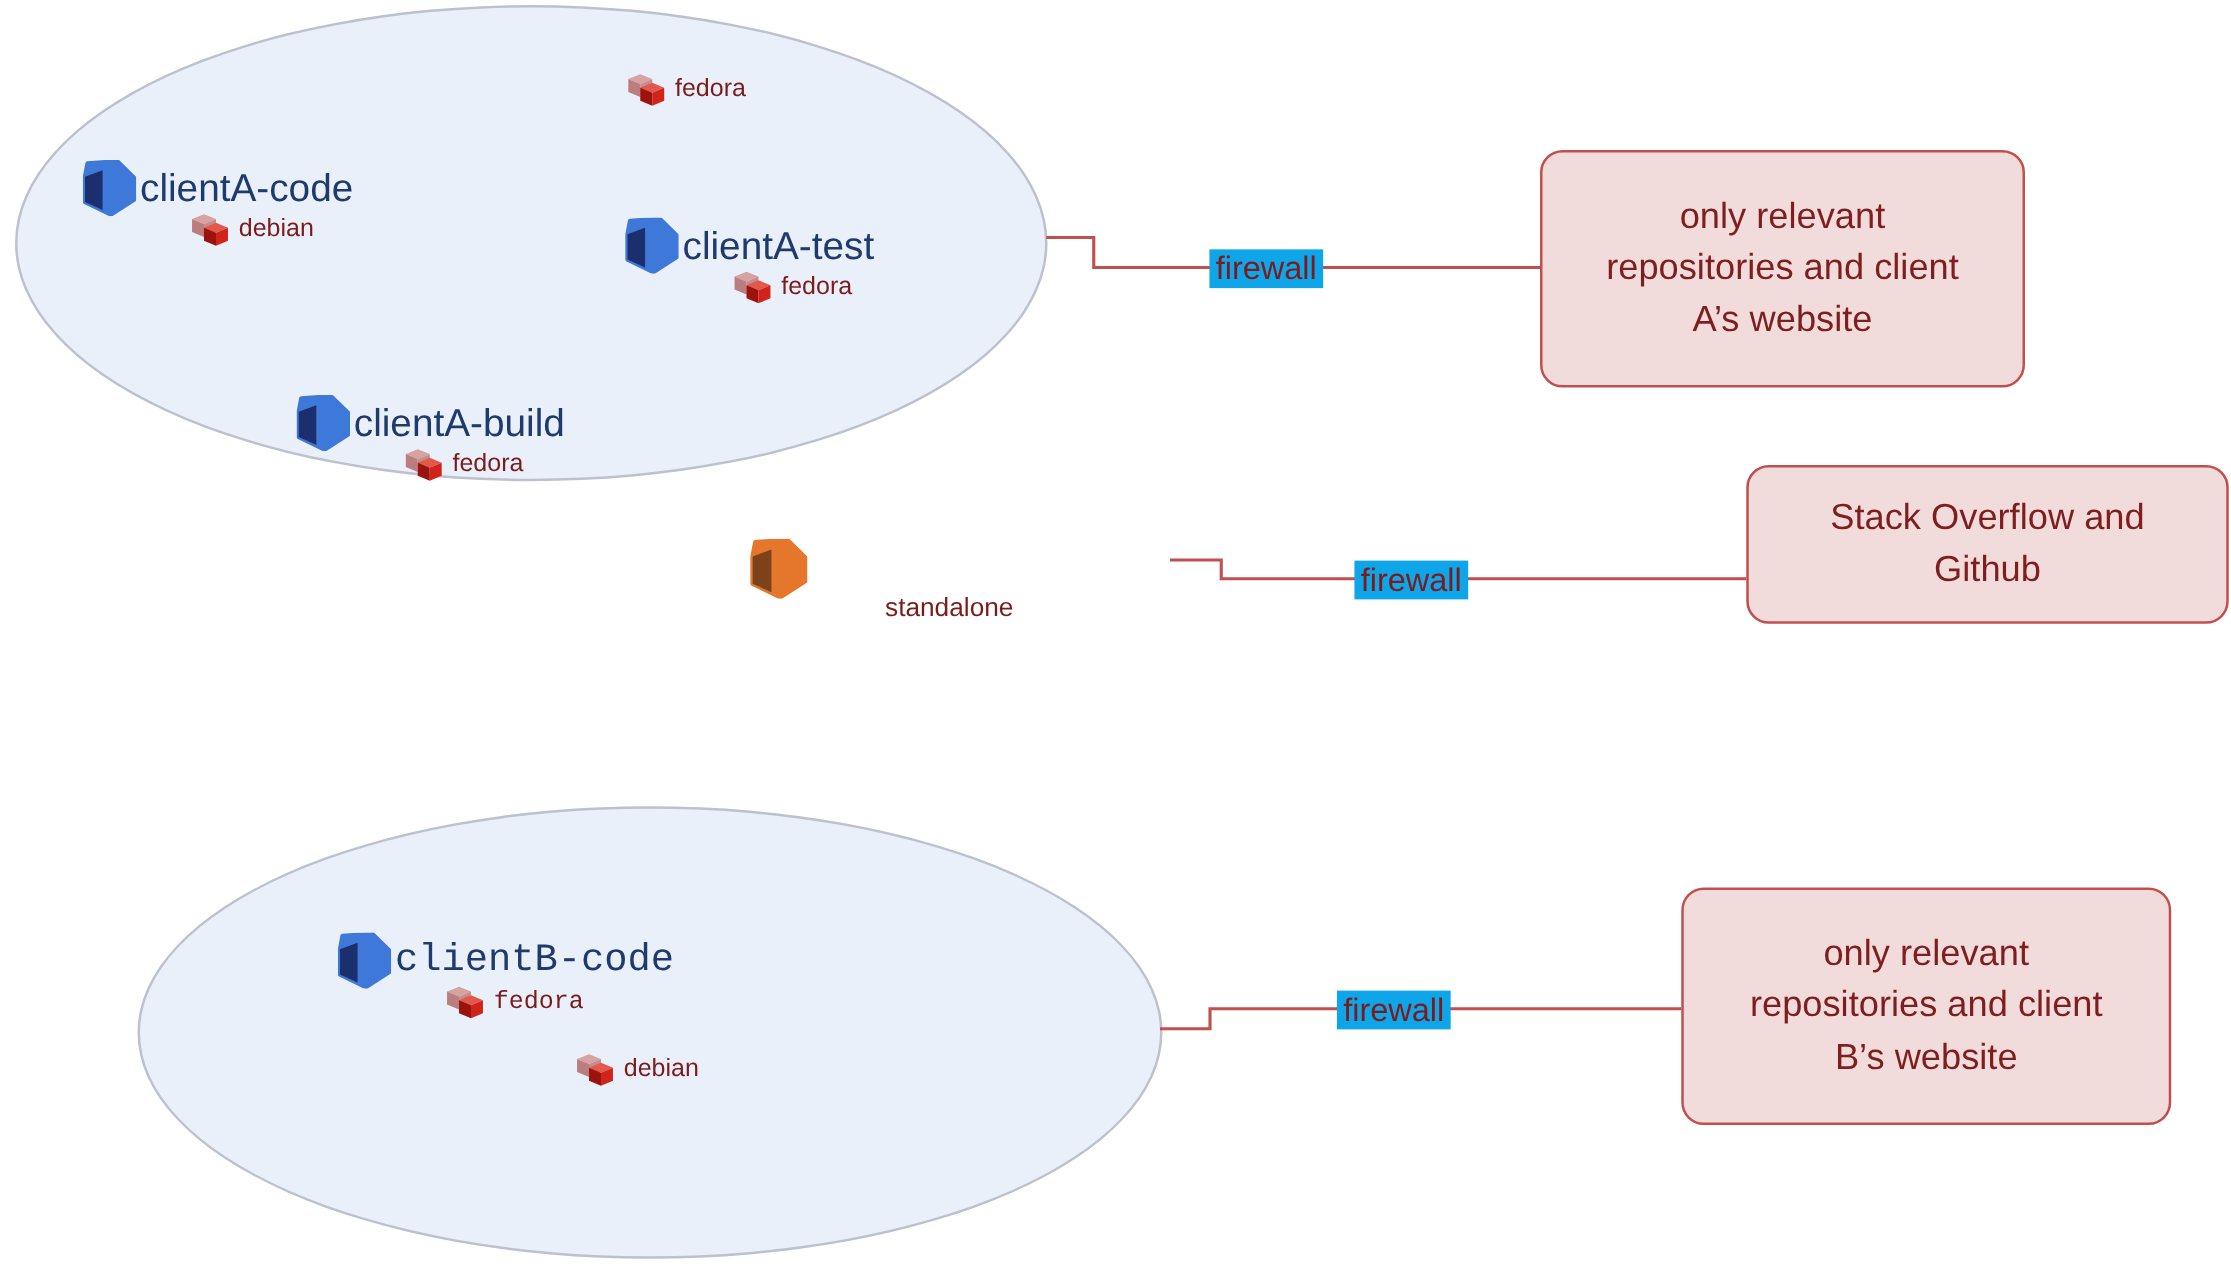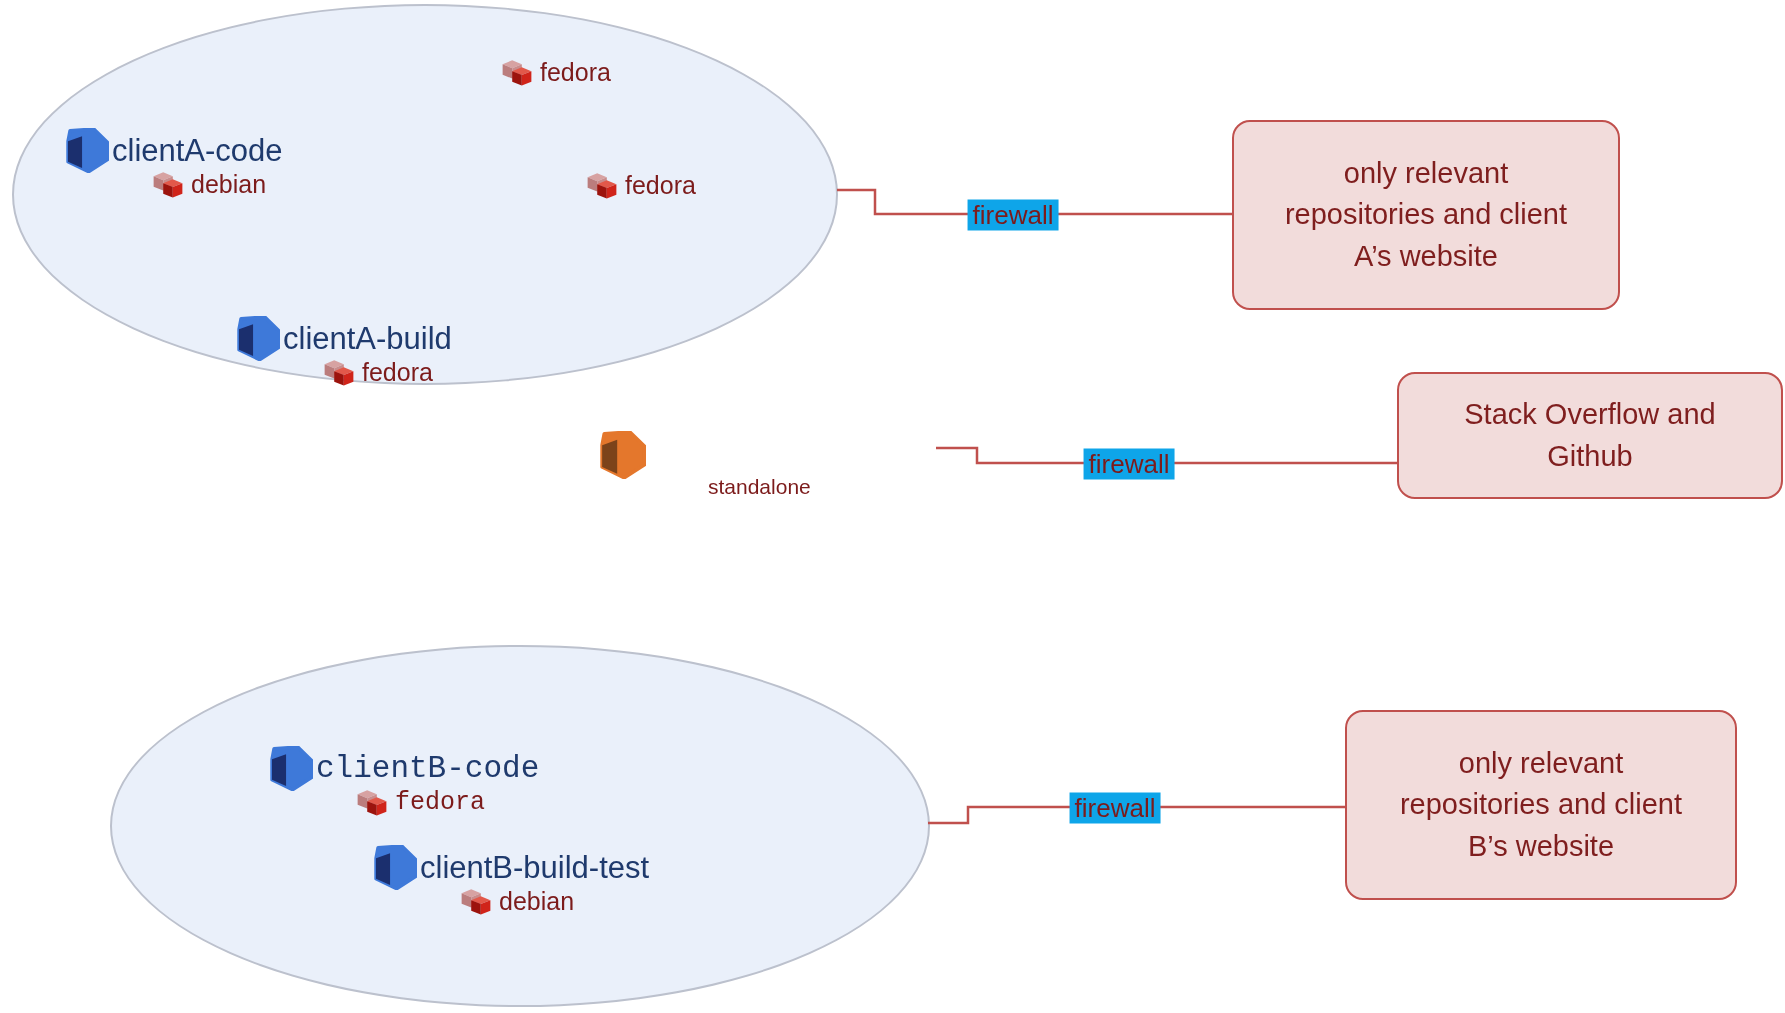--- a/index.html
+++ b/index.html
@@ -34,21 +34,21 @@
   .cube-big { width: 46px; height: 48px; }
   .node-label {
     font-size: 31px;
     color: #1f3a6d;
     margin-left: 3px;
     white-space: nowrap;
   }
   .personal-label { color: #a5520e; font-size: 33px; }
   .os-row { display: flex; align-items: center; gap: 8px; margin-left: 87px; margin-top: -3px; }
   .os-icon { width: 30px; height: 27px; flex: none; }
-  .os-label { font-size: 25px; color: #7c1b1b; white-space: nowrap; }
+  .os-label { font-size: 20px; color: #7c1b1b; white-space: nowrap; }
   .standalone-row { margin-left: 108px; margin-top: -4px; }
   .standalone-label { font-size: 21px; color: #7c1b1b; }
 
   
   .firewall-label {
     position: absolute;
     transform: translate(-50%, -50%);
     background: #0ea5e9;
     padding: 0 5px;
     font-size: 26px;
@@ -144,20 +144,26 @@
     </div>
     <div class="os-row">
       <svg class="os-icon">
           <use href="#sym-pkg"></use>
         </svg>
       <span class="os-label">debian</span>
     </div>
   </div>
 
   <div class="node" id="node-a-test">
+    <div class="node-row">
+      <svg class="cube" style="--main:#3e79d9; --dark:#1b2f6e">
+          <use href="#sym-cube"></use>
+        </svg>
+      <span class="node-label">clientA-test</span>
+    </div>
     <div class="os-row">
       <svg class="os-icon">
           <use href="#sym-pkg"></use>
         </svg>
       <span class="os-label">fedora</span>
     </div>
   </div>
 
   <div class="node" id="node-a-build">
     <div class="node-row">
@@ -194,26 +200,20 @@
     </div>
     <div class="os-row">
       <svg class="os-icon">
           <use href="#sym-pkg"></use>
         </svg>
       <span class="os-label">fedora</span>
     </div>
   </div>
 
   <div class="node" id="node-b-build">
-    <div class="node-row">
-      <svg class="cube" style="--main:#3e79d9; --dark:#1b2f6e">
-          <use href="#sym-cube"></use>
-        </svg>
-      <span class="node-label">clientB-build-test</span>
-    </div>
     <div class="os-row">
       <svg class="os-icon">
           <use href="#sym-pkg"></use>
         </svg>
       <span class="os-label">debian</span>
     </div>
   </div>
 
   <div id="fw-a" class="firewall-label">firewall</div>
   <div id="fw-p" class="firewall-label">firewall</div>

